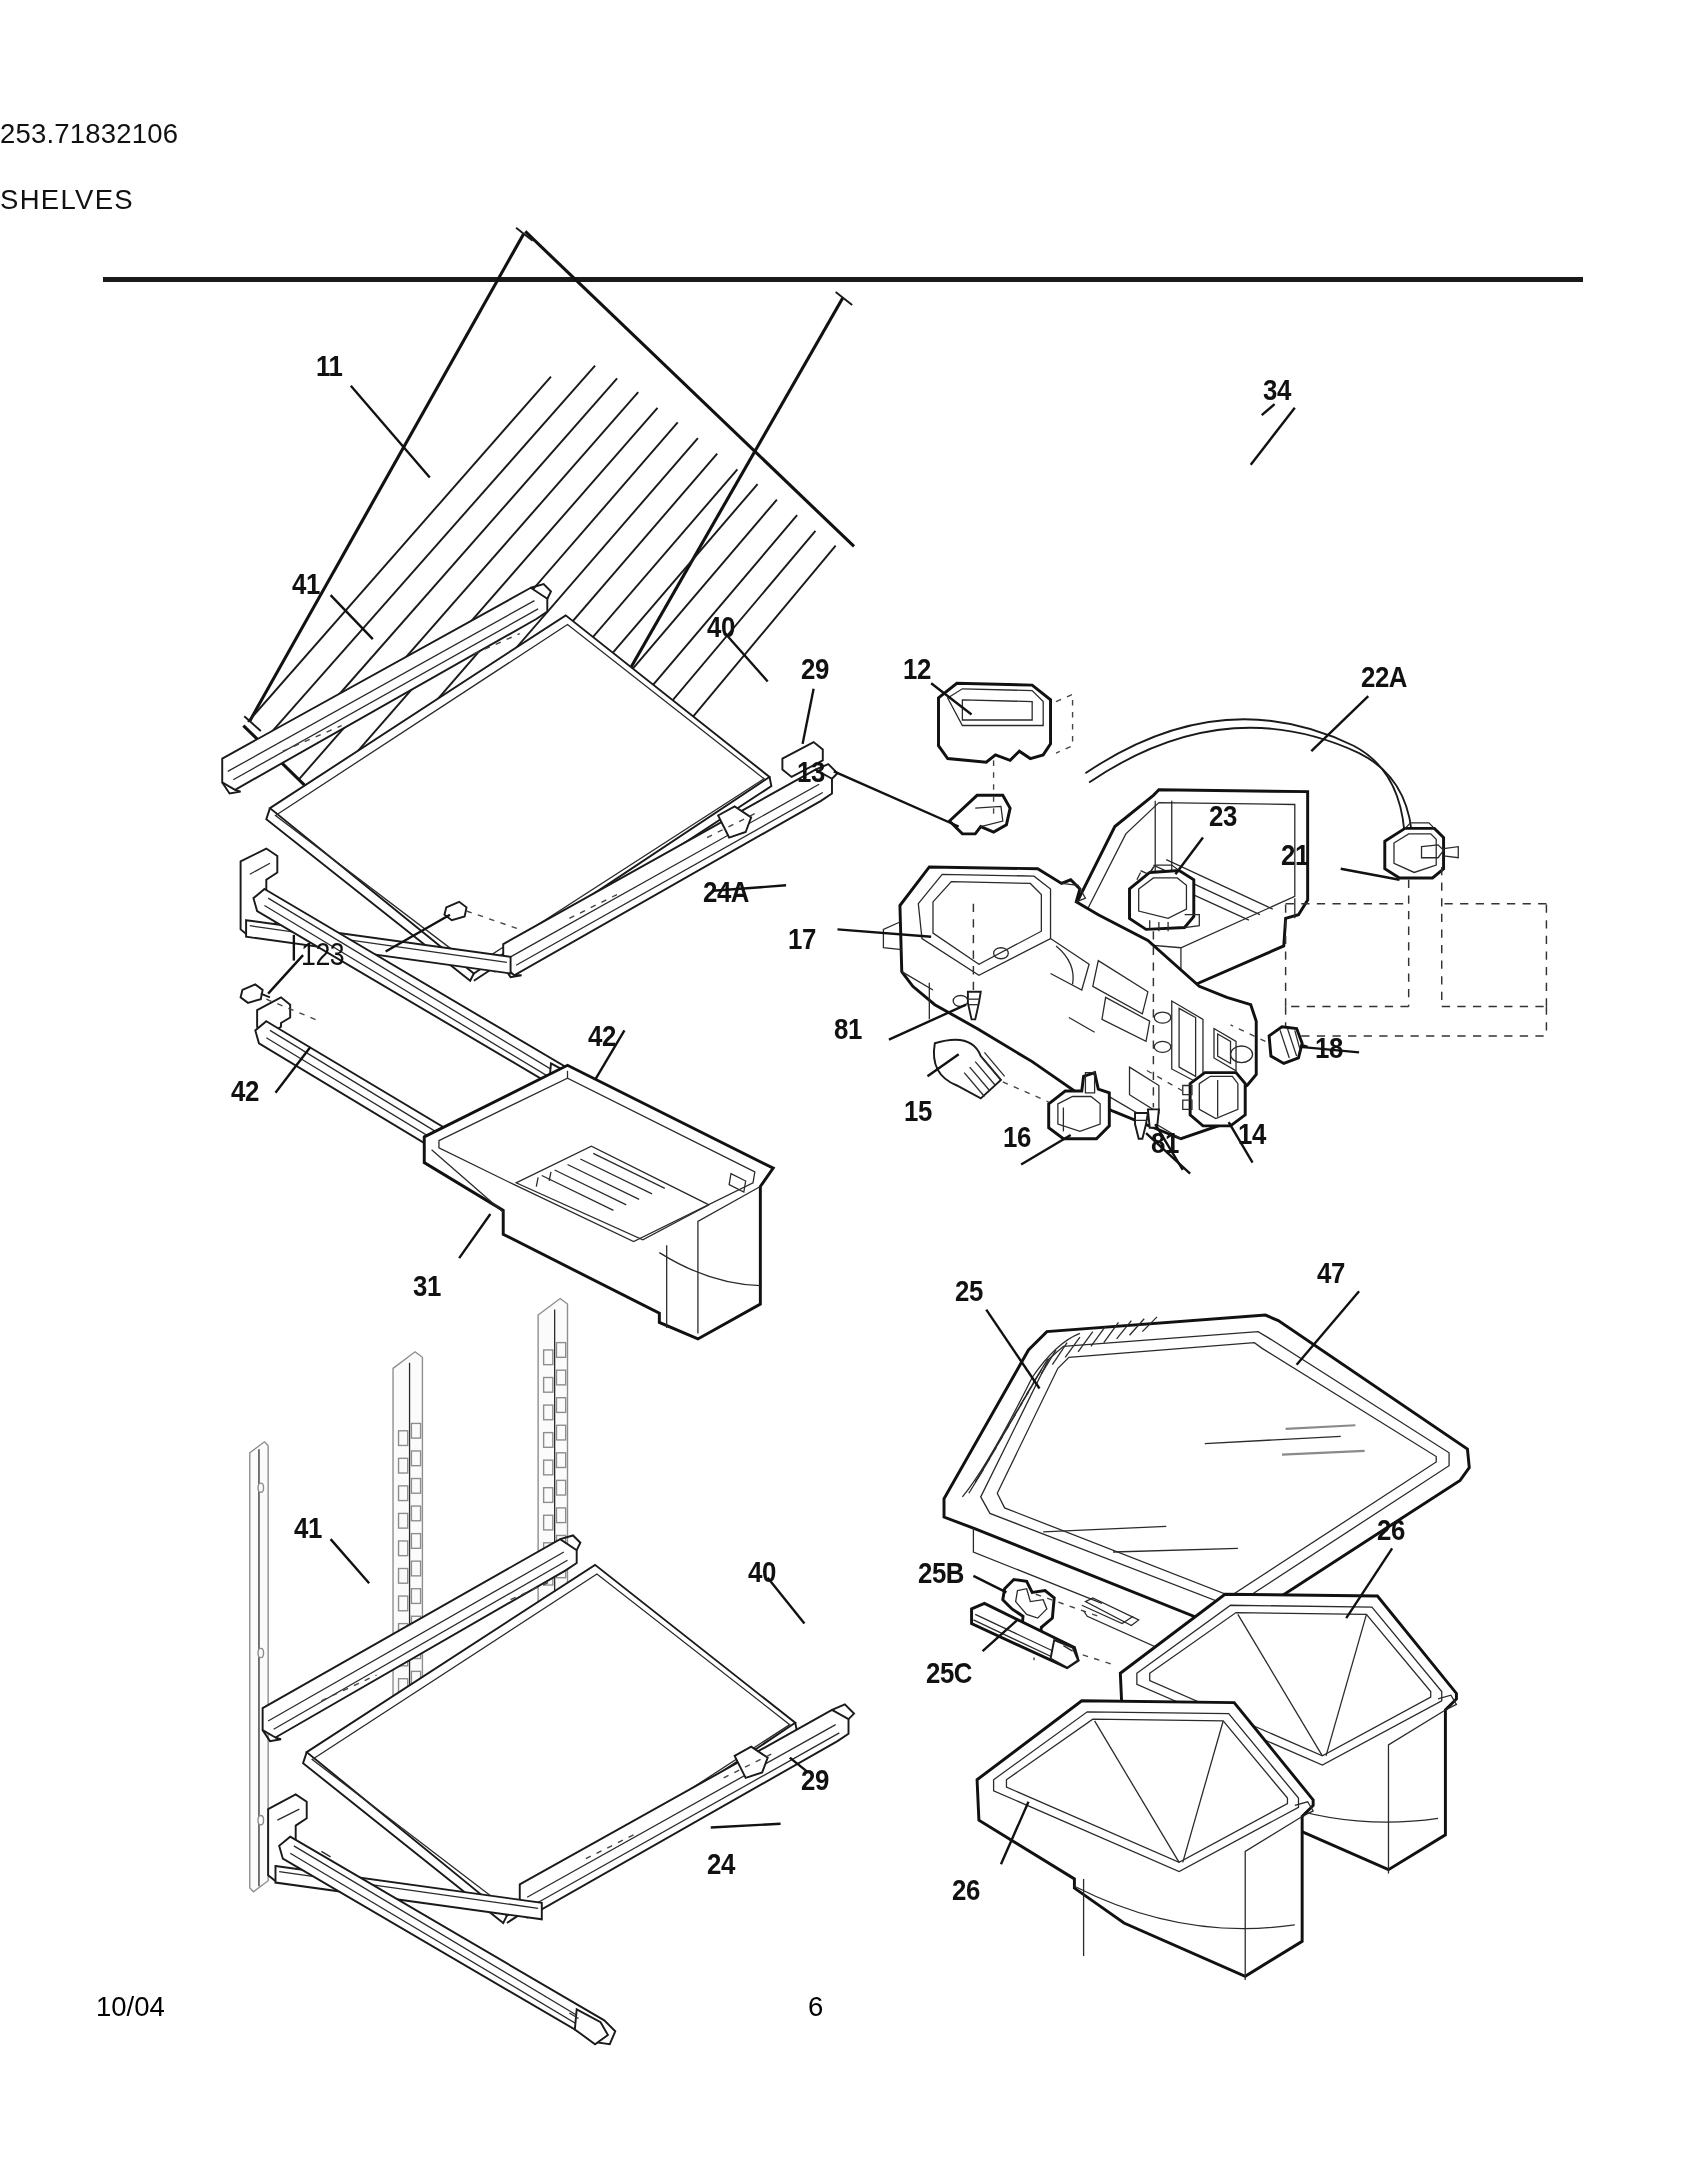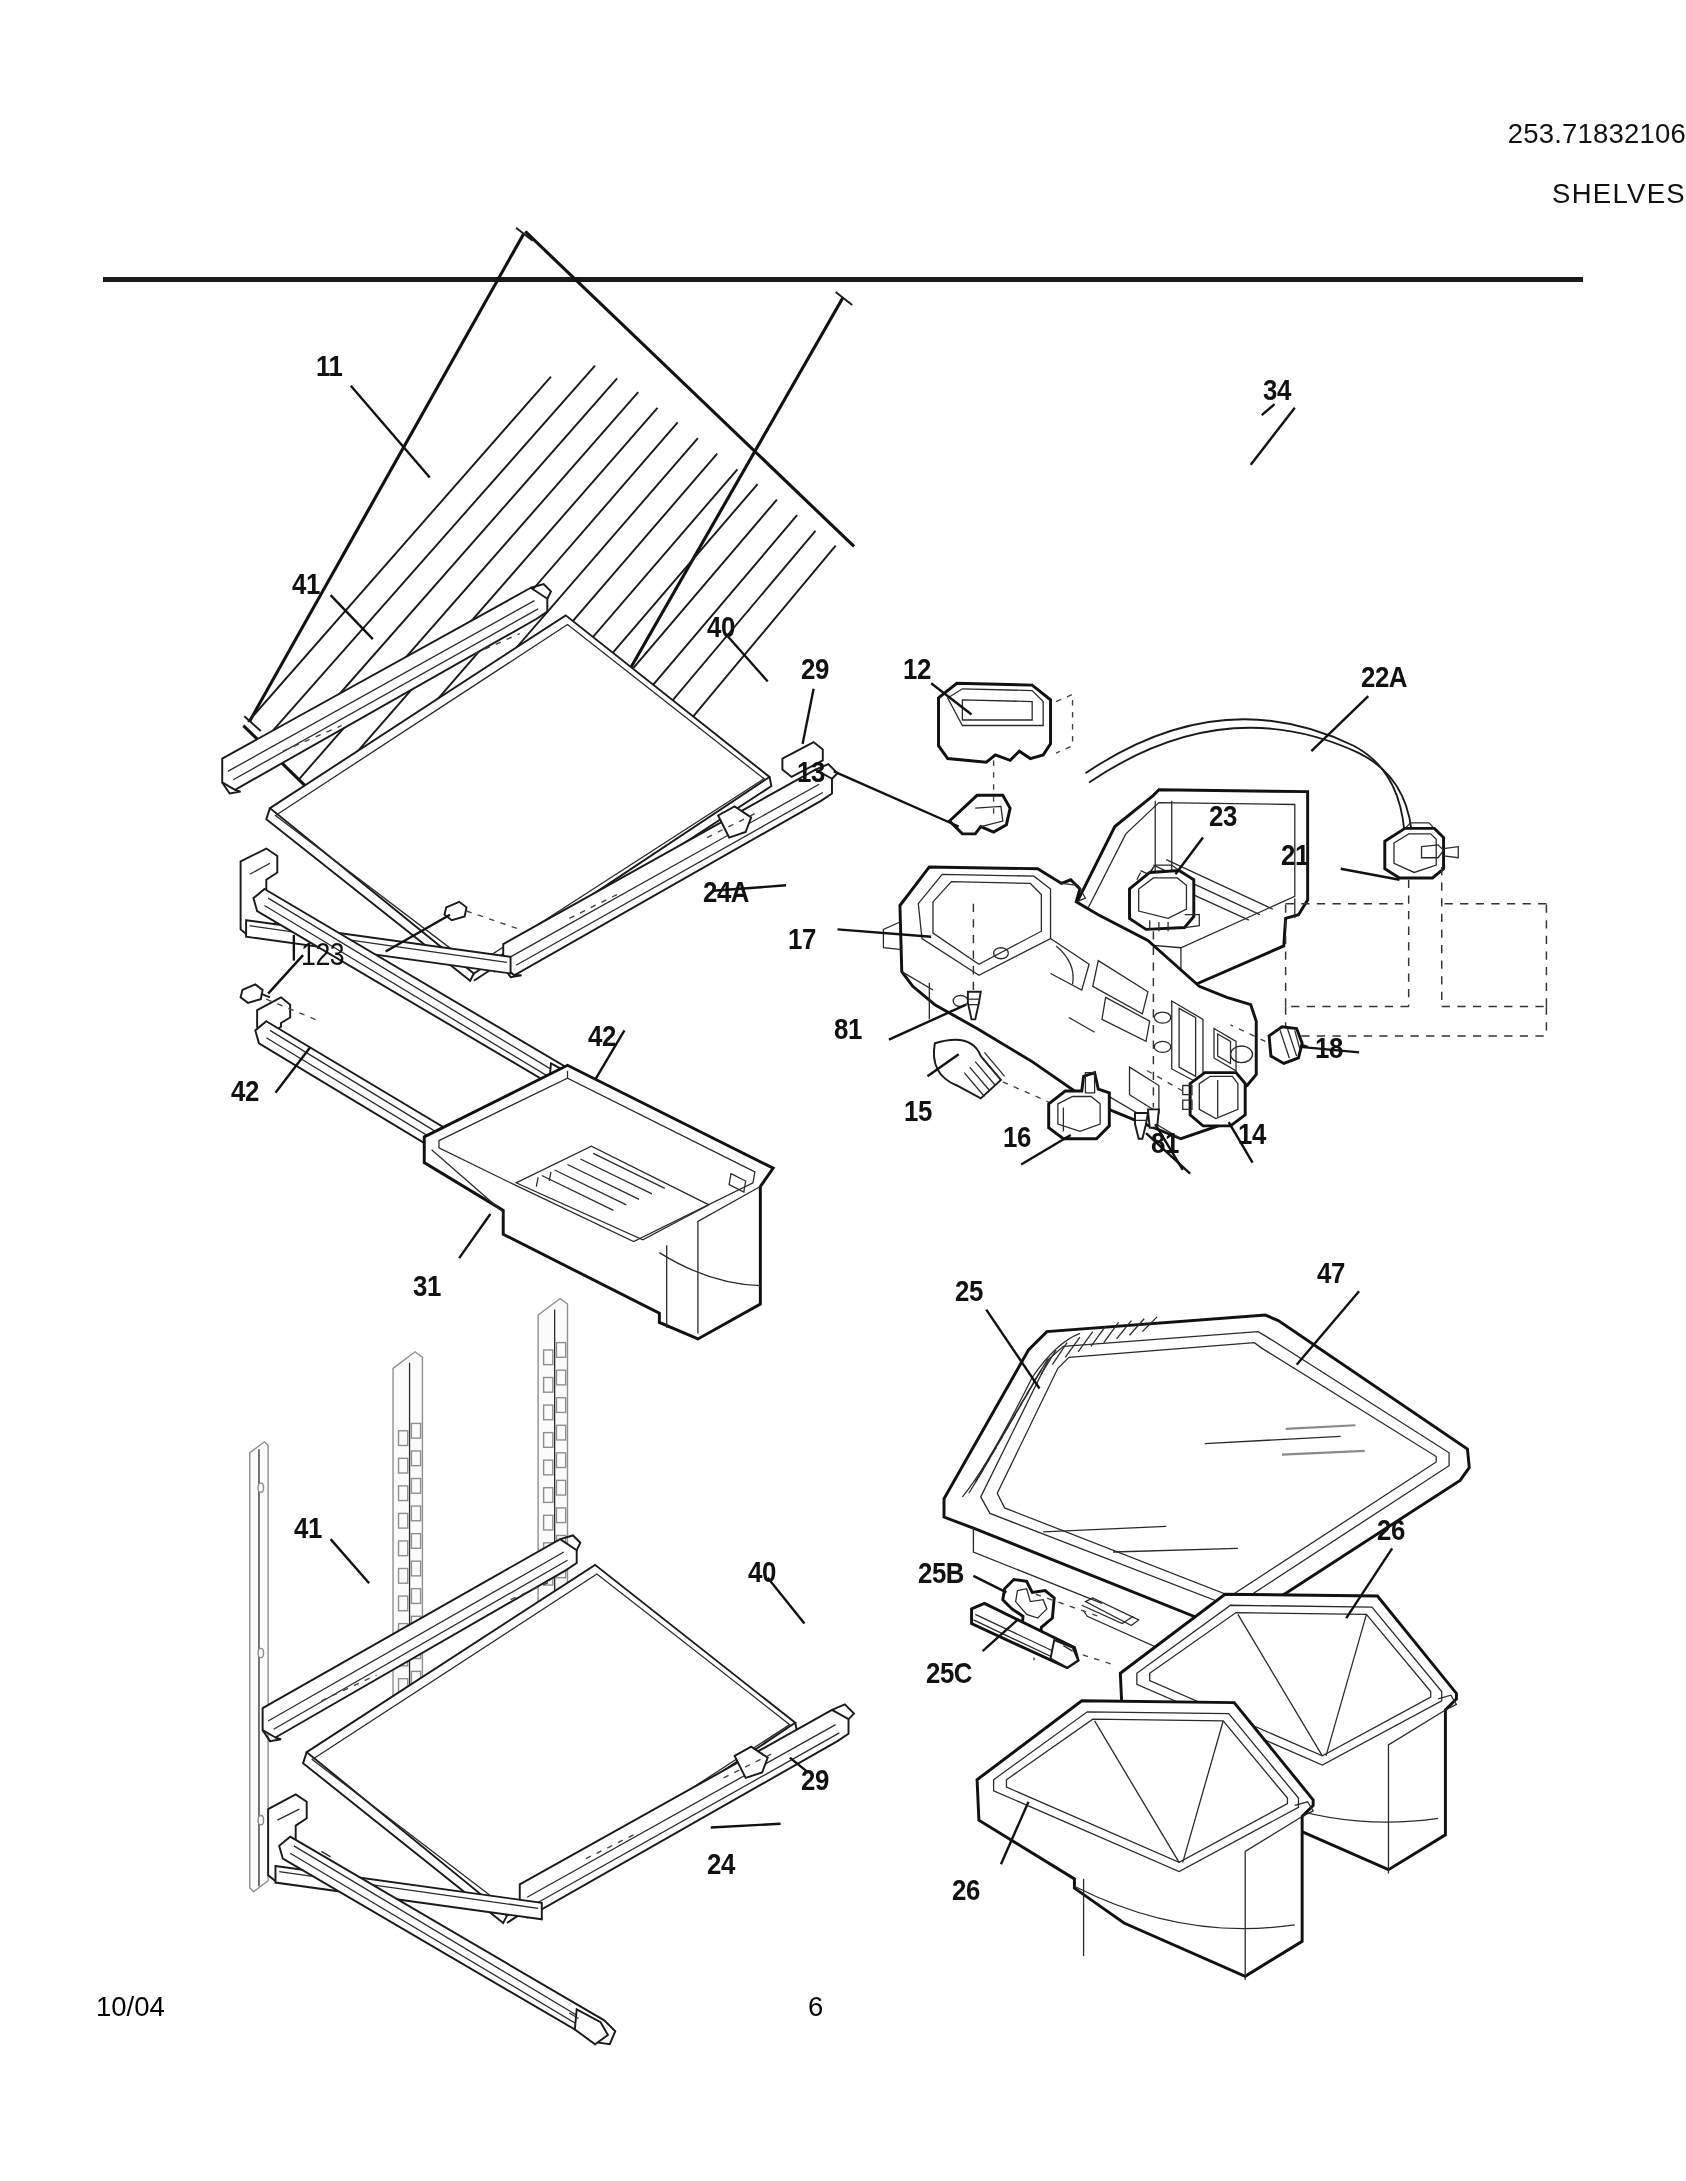--- a/index.html
+++ b/index.html
@@ -16,31 +16,31 @@
     position: relative;
     width: 1686px;
     height: 2182px;
     background: #ffffff;
     overflow: hidden;
   }
   
   .hdr {
     position: absolute;
     width: 100%;
-    text-align: right;
+    text-align: left;
     color: #111;
     font-weight: 400;
     letter-spacing: 0.2px;
   }
   #model-number {
     top: 118px;
     font-size: 27.5px;
   }
   #section-title {
-    top: 178px;
+    top: 184px;
     font-size: 27.5px;
     letter-spacing: 1.3px;
   }
   #caution-line {
     top: 237px;
     font-size: 28.5px;
   }
   #caution-line .u { text-decoration: underline; }
   #header-rule {
     position: absolute;

